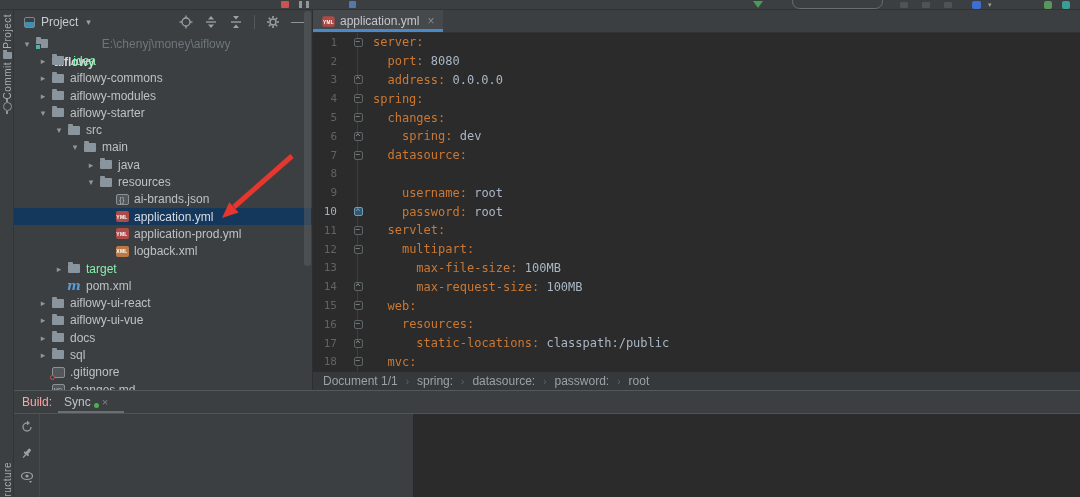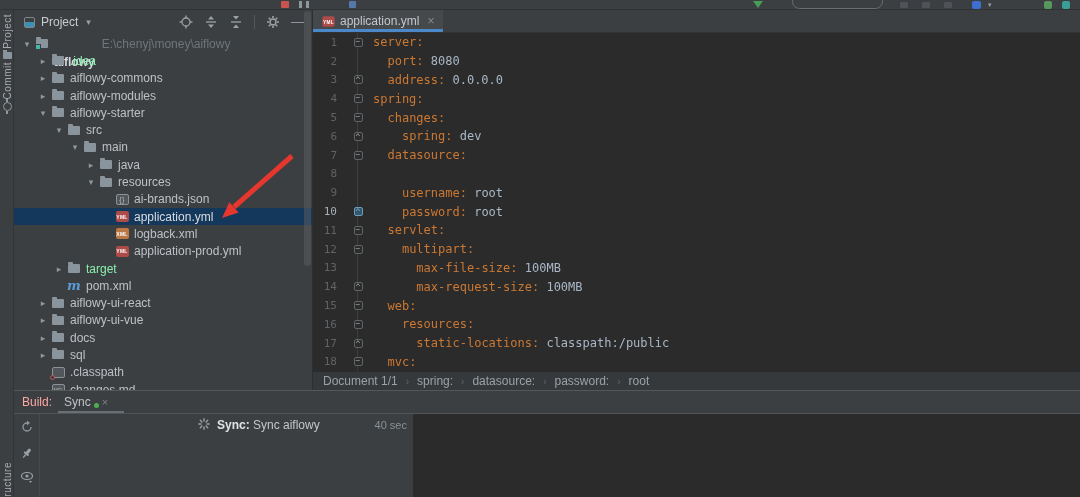--- a/index.html
+++ b/index.html
@@ -258,30 +258,30 @@
         <div class="trow selected" style="padding-left: 86px;">
           <span class="tchev"></span>
           <span class="ticon">
             <span class="icon-badge badge-yml">YML</span>
           </span>
           <span class="tlabel">application.yml</span>
         </div>
         <div class="trow" style="padding-left: 86px;">
           <span class="tchev"></span>
           <span class="ticon">
+            <span class="icon-badge badge-yml">YML</span>
+          </span>
+          <span class="tlabel">application-prod.yml</span>
+        </div>
+        <div class="trow" style="padding-left: 86px;">
+          <span class="tchev"></span>
+          <span class="ticon">
             <span class="icon-badge badge-xml">XML</span>
           </span>
           <span class="tlabel">logback.xml</span>
-        </div>
-        <div class="trow" style="padding-left: 86px;">
-          <span class="tchev"></span>
-          <span class="ticon">
-            <span class="icon-badge badge-yml">YML</span>
-          </span>
-          <span class="tlabel">application-prod.yml</span>
         </div>
         <div class="trow" style="padding-left: 38px;">
           <span class="tchev">▸</span>
           <span class="ticon">
             <span class="icon-folder"></span>
           </span>
           <span class="tlabel excluded">target</span>
         </div>
         <div class="trow" style="padding-left: 38px;">
           <span class="tchev"></span>
@@ -318,21 +318,21 @@
           </span>
           <span class="tlabel">sql</span>
         </div>
         <div class="trow" style="padding-left: 22px;">
           <span class="tchev"></span>
           <span class="ticon">
             <span class="icon-badge badge-git">
               <span class="git-dot"></span>
             </span>
           </span>
-          <span class="tlabel">.classpath</span>
+          <span class="tlabel">.gitignore</span>
         </div>
         <div class="trow" style="padding-left: 22px;">
           <span class="tchev"></span>
           <span class="ticon">
             <span class="icon-badge badge-md">MD</span>
           </span>
           <span class="tlabel">changes.md</span>
         </div>
       </div>
     <div class="tree-scroll"></div>
@@ -502,38 +502,20 @@
           <rect x="4" y="7" width="6" height="2" rx="1" fill="#9ba1a6"></rect>
           <line x1="7" y1="9" x2="7" y2="13" stroke="#9ba1a6" stroke-width="1.3"></line>
         </g>
       </svg>
       <svg class="bt-icon" style="top:56px;" viewBox="0 0 14 14">
         <ellipse cx="7" cy="6" rx="5.5" ry="3.5" fill="none" stroke="#9ba1a6" stroke-width="1.2"></ellipse>
         <circle cx="7" cy="6" r="1.6" fill="#9ba1a6"></circle>
         <path d="M9 11 L12 11 L10.5 13 Z" fill="#9ba1a6"></path>
       </svg>
     </div>
-    <div class="build-content">
-      <div class="sync-row">
-        <svg class="spinner" width="12" height="12" viewBox="0 0 12 12">
-          <g stroke="#9aa0a5" stroke-width="1.4" stroke-linecap="round">
-            <line x1="6" y1="0.8" x2="6" y2="3"></line>
-              <line x1="6" y1="9" x2="6" y2="11.2"></line>
-            <line x1="0.8" y1="6" x2="3" y2="6"></line>
-              <line x1="9" y1="6" x2="11.2" y2="6"></line>
-            <line x1="2.3" y1="2.3" x2="3.9" y2="3.9"></line>
-              <line x1="8.1" y1="8.1" x2="9.7" y2="9.7"></line>
-            <line x1="9.7" y1="2.3" x2="8.1" y2="3.9"></line>
-              <line x1="2.3" y1="9.7" x2="3.9" y2="8.1"></line>
-          </g>
-        </svg>
-        <span class="sync-msg"><b>Sync:</b><span> Sync aiflowy</span></span>
-        <span class="sync-time">40 sec</span>
-      </div>
-    </div>
     <div class="build-console"></div>
   </div>
 
   <svg class="arrow-overlay">
     <line x1="292" y1="156" x2="234" y2="207" stroke="#e5372e" stroke-width="5"></line>
     <polygon points="222,218 229.3,202.2 238.6,212.6" fill="#e5372e"></polygon>
   </svg>
 
 </div>
 

